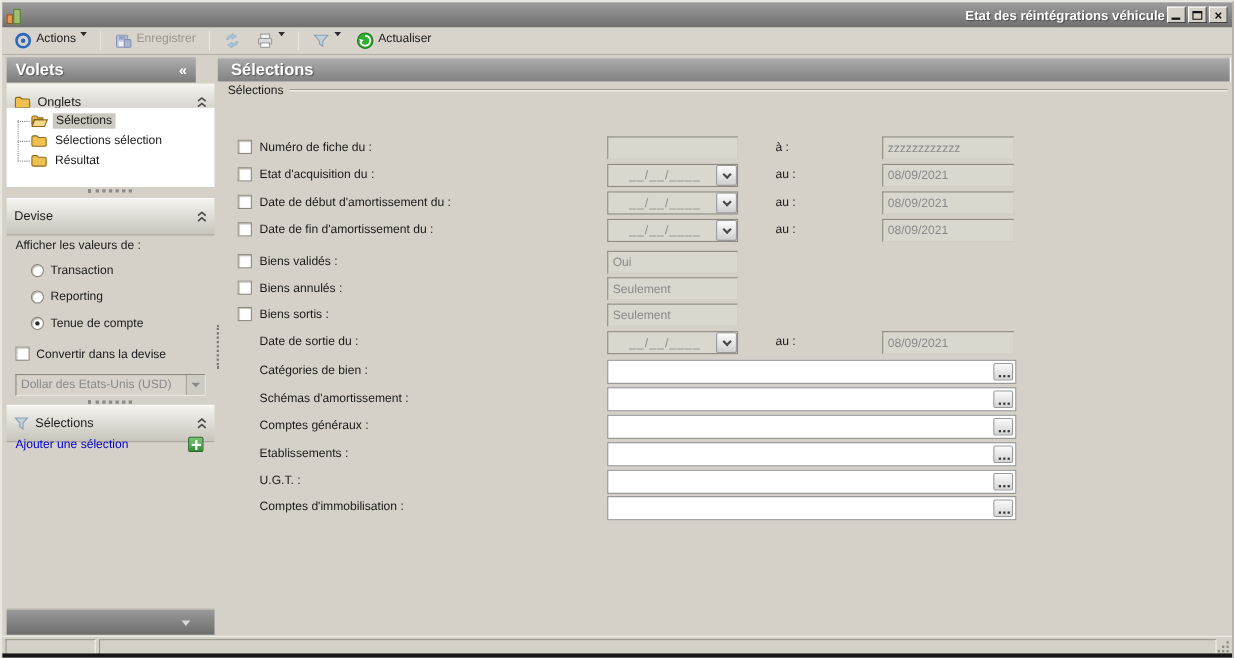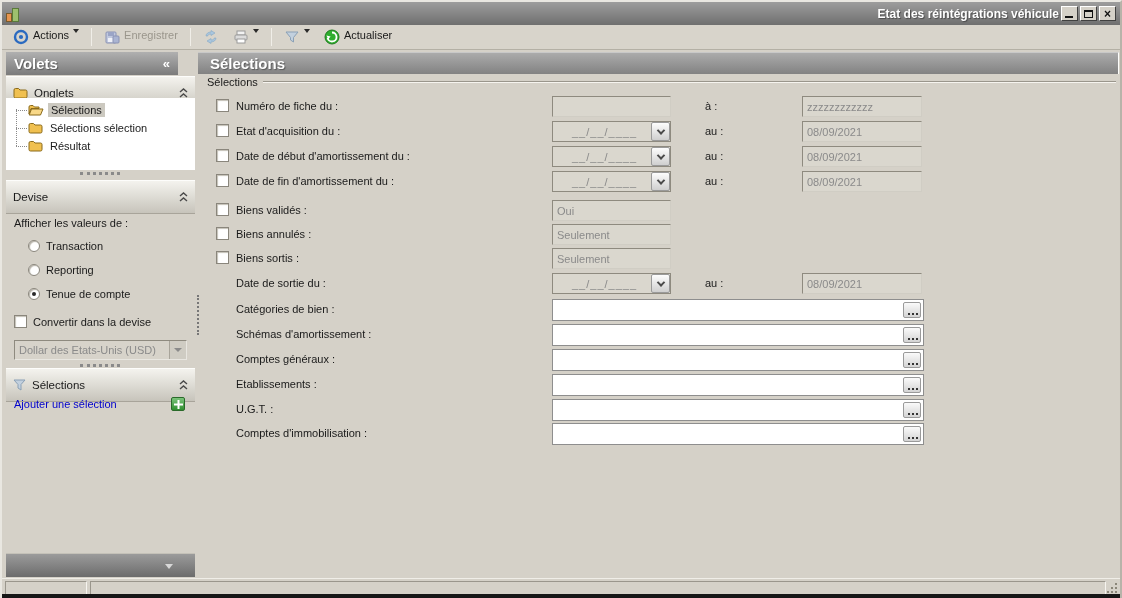--- a/index.html
+++ b/index.html
@@ -75,21 +75,21 @@
 
   
   .main { position:absolute; left:196px; top:50px; width:922px; height:526px; }
   .main-header { position:absolute; left:0; top:0; width:921px; height:22px;
                  background:linear-gradient(#ababab,#828282); border-top:1px solid #c8c8c8; border-right:1px solid #fdfdfb;
                  display:flex; align-items:center; padding-left:12px; }
   .main-header .t { color:#fff; font-weight:bold; font-size:15px; text-shadow:1px 1px 1px #5a5a5a; }
   .groupbox-top { position:absolute; left:9px; top:24px; right:4px; display:flex; align-items:center; gap:5px; }
   .etched { flex:1; height:2px; border-top:1px solid #9a968c; border-bottom:1px solid #f6f4ef; }
 
-  .row { position:absolute; left:0; width:922px; height:20px; }
+  .row { position:absolute; left:0; width:922px; height:20px;margin-top:28px; }
   .row .cbx { position:absolute; left:18px; top:3px; }
   .row .lbl { position:absolute; left:38px; top:4px; white-space:nowrap; }
   .field { position:absolute; background:#dad7ce; border:1px solid; border-color:#8e8a7f #d0cdc4 #d0cdc4 #8e8a7f;
            height:21px; display:flex; align-items:center; }
   .field .ftext { color:#8a8a8a; padding-left:4px; white-space:nowrap; overflow:hidden; }
   .field.small { left:354px; width:119px; }
   .field.rightf { left:604px; width:120px; }
   .mid { position:absolute; left:507px; top:4px; }
   .dcombo { position:absolute; left:354px; width:119px; height:21px; background:#dad7ce;
             border:1px solid #8e8a7f; display:flex; align-items:center; }

